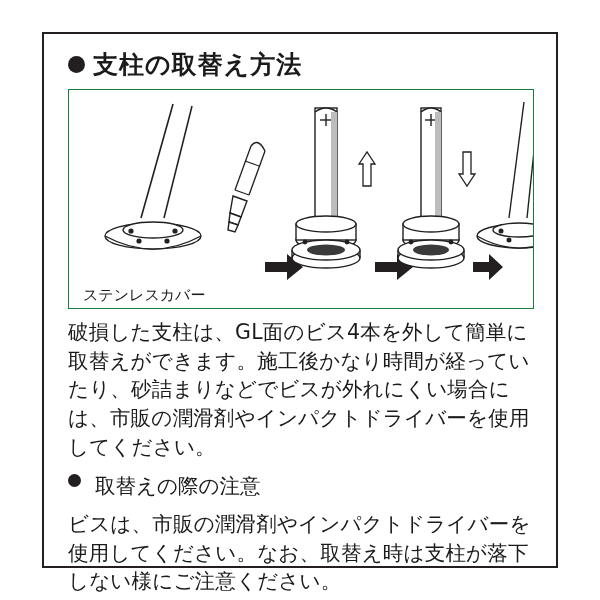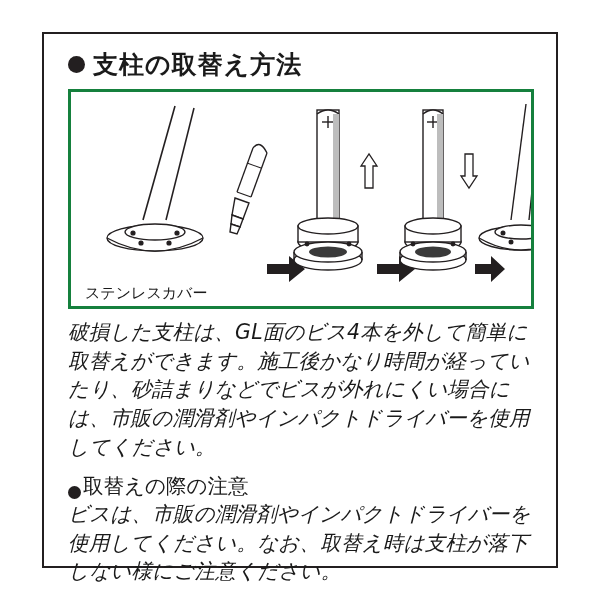--- a/index.html
+++ b/index.html
@@ -54,21 +54,21 @@
     height: 17px;
     border-radius: 50%;
     background: #231f20;
     flex: 0 0 auto;
   }
   .heading-text { white-space: nowrap; }
 
   
   .figure {
     position: relative;
-    border: 3px solid #15803d;
+    border: 1px solid #15803d;
     height: 220px;
     box-sizing: border-box;
     overflow: hidden;
     font-family: Liberation Serif, serif;
   }
   .figure svg { display: block; }
 
   .caption {
     position: absolute;
     left: 14px;
@@ -81,29 +81,29 @@
 
   
   .body-block {
     margin-top: 9px;
   }
   .body-text {
     font-size: 20.5px;
     line-height: 1.40;
     letter-spacing: 0.2px;
   }
-  .body-text p { margin: 0; font-style: italic; }
+  .body-text p { margin: 0; }
 
   .subheading {
     display: flex;
-    align-items: flex-end;
-    gap: 2px;
+    align-items: flex-start;
+    gap: 14px;
     font-size: 20.5px;
     margin-top: 13px;
-    margin-bottom: 1px;
+    margin-bottom: 11px;
     line-height: 1.2;
   }
   .bullet-small {
     display: inline-block;
     width: 13px;
     height: 13px;
     border-radius: 50%;
     background: #231f20;
     flex: 0 0 auto;
   }

